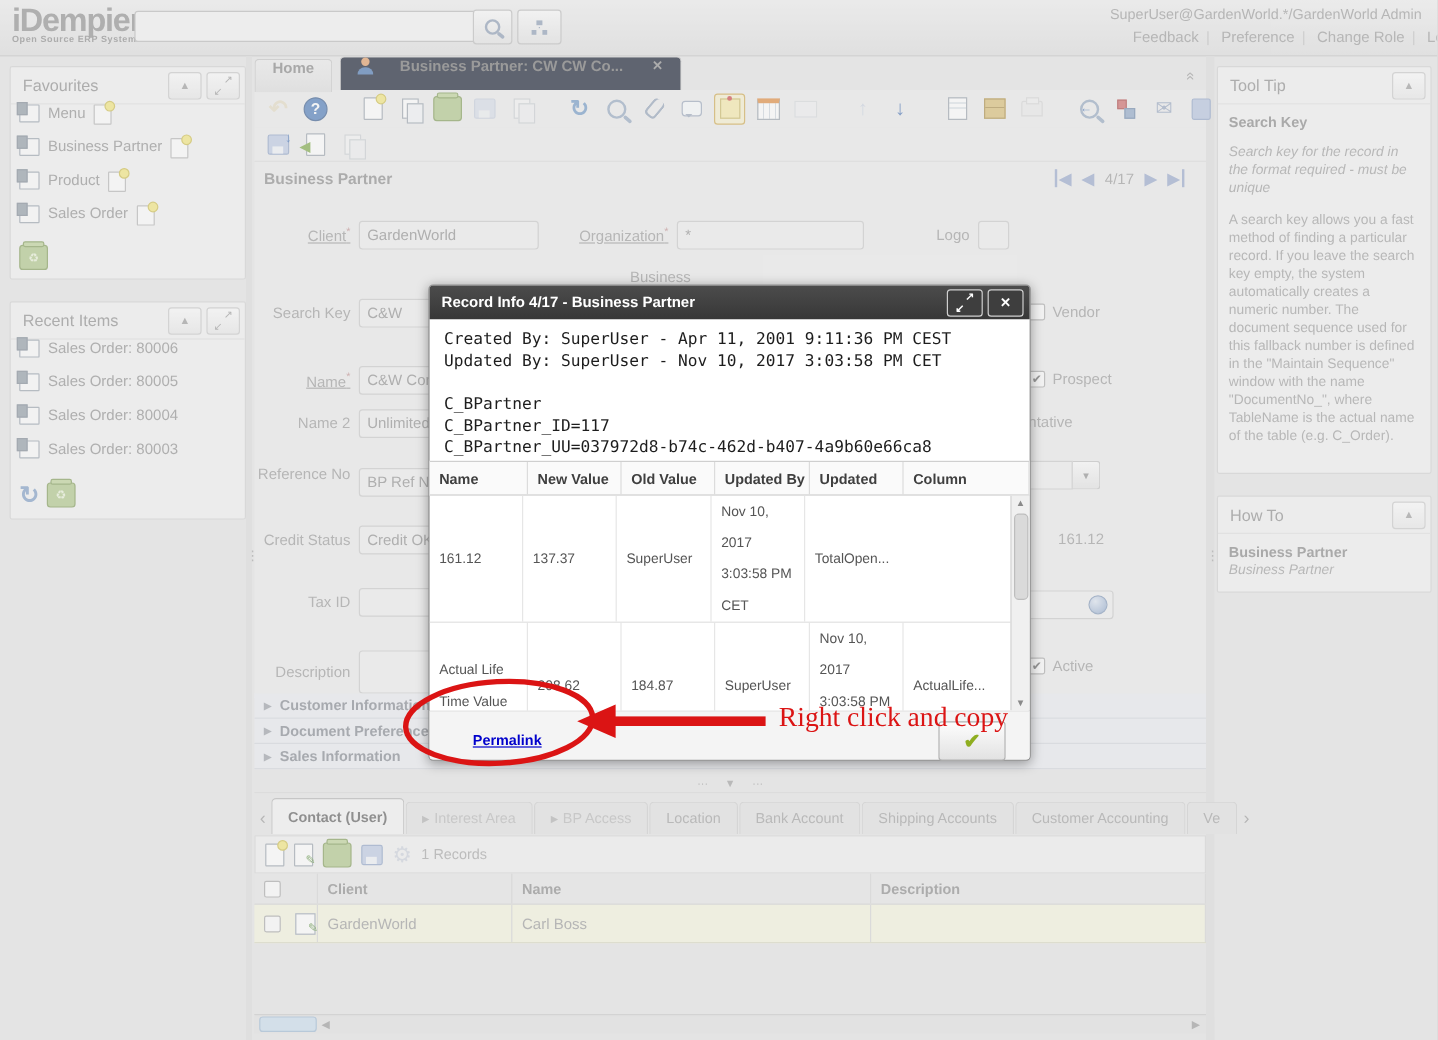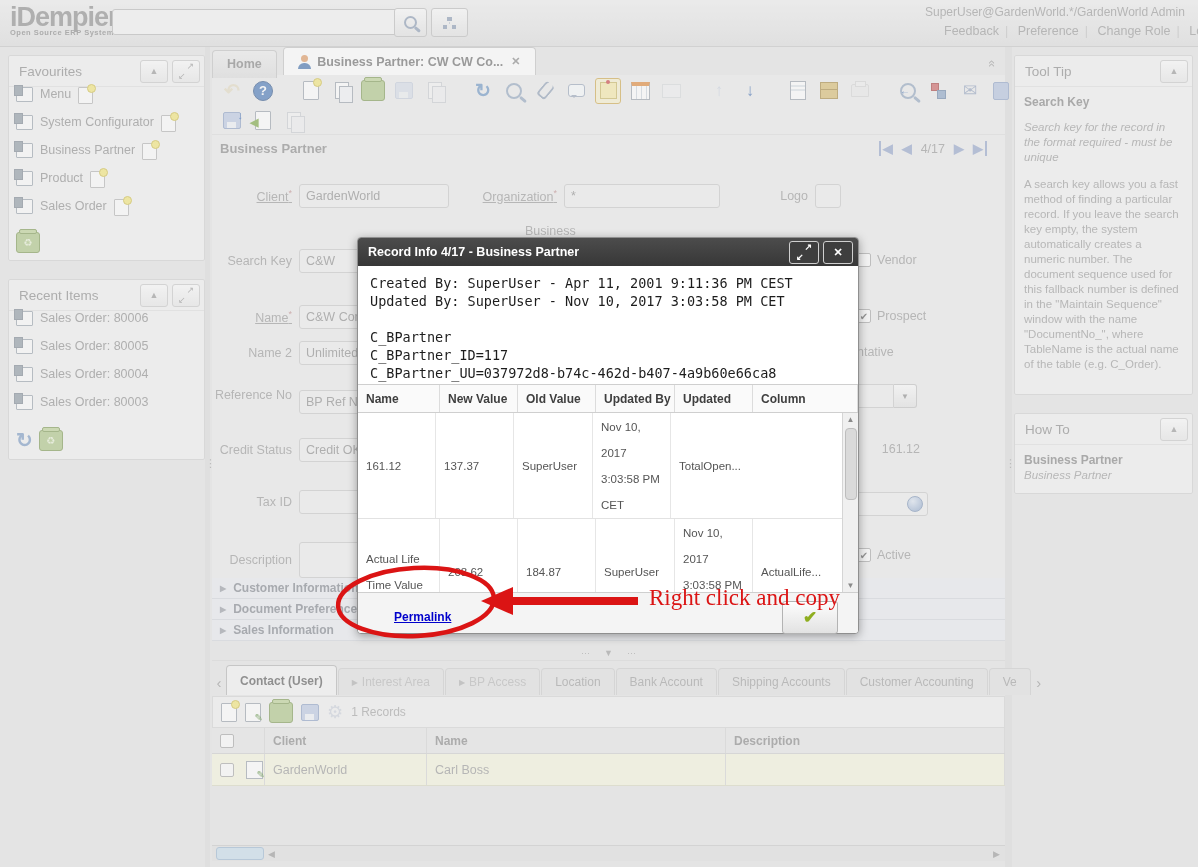--- a/index.html
+++ b/index.html
@@ -61,24 +61,24 @@
 
   
   .v-split{position:absolute;top:47px;bottom:0;width:5px;background:#dcdcdc;}
   .vs-left{left:205px;}
   .vs-right{left:1005px;width:7px;}
   .v-split .grip{position:absolute;top:410px;left:0;font-size:11px;color:#a5a5a5;}
 
   
   .main{position:absolute;left:212px;top:47px;width:793px;height:820px;}
   .tabstrip{position:relative;height:28px;}
-  .wtab{display:inline-flex;align-items:center;height:27px;padding:0 14px;margin-right:2px;
+  .wtab{display:inline-flex;height:27px;padding:0 14px;margin-right:2px;
         background:linear-gradient(#ededed,#dddddd);border:1px solid #c3c3c3;border-bottom:none;
         border-radius:4px 4px 0 0;font-size:12.5px;font-weight:bold;color:#858585;}
-  .wtab.active{background:#ffffff;color:#6e6e6e;}
+  .wtab.active{background:#0f172a;color:#6e6e6e;gap:16px;}
   .i-person{width:13px;height:13px;position:relative;margin-right:6px;}
   .i-person::before{content:"";position:absolute;left:3px;top:0;width:7px;height:7px;border-radius:50%;background:#e09a64;}
   .i-person::after{content:"";position:absolute;left:0;bottom:-1px;width:13px;height:6px;border-radius:6px 6px 0 0;background:#4673ae;}
   .tab-x{margin-left:8px;color:#8a8a8a;font-size:11px;font-weight:bold;}
   .collapse-all{position:absolute;right:10px;top:8px;font-size:13px;color:#9a9a9a;transform:rotate(90deg);letter-spacing:-2px;}
 
   .toolbar{height:31px;background:#ececec;display:flex;align-items:center;padding-left:8px;gap:7px;}
   .toolbar2{height:28px;background:#ececec;display:flex;align-items:center;padding-left:8px;gap:7px;}
   .tbtn{width:24px;height:24px;display:flex;align-items:center;justify-content:center;flex:none;}
   .tbtn.dis{opacity:.42;}
@@ -268,25 +268,20 @@
               </span>
             </div>
         </div>
         <div class="sb-item">
             <span class="i-win"></span>
             <span>Menu</span>
             <span class="i-new"></span>
           </div>
         <div class="sb-item">
             <span class="i-win"></span>
-            <span>System Configurator</span>
-            <span class="i-new"></span>
-          </div>
-        <div class="sb-item">
-            <span class="i-win"></span>
             <span>Business Partner</span>
             <span class="i-new"></span>
           </div>
         <div class="sb-item">
             <span class="i-win"></span>
             <span>Product</span>
             <span class="i-new"></span>
           </div>
         <div class="sb-item">
             <span class="i-win"></span>

